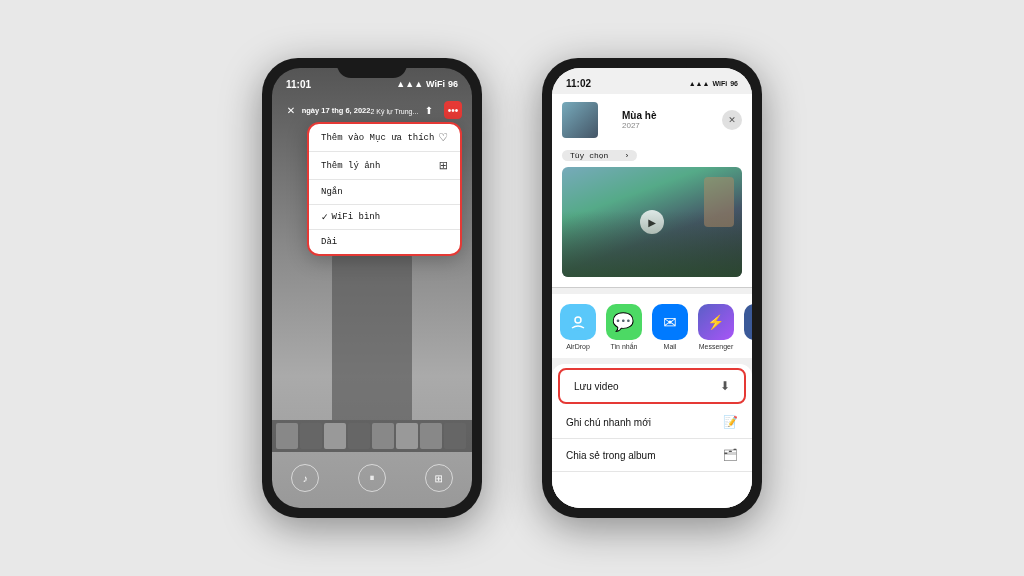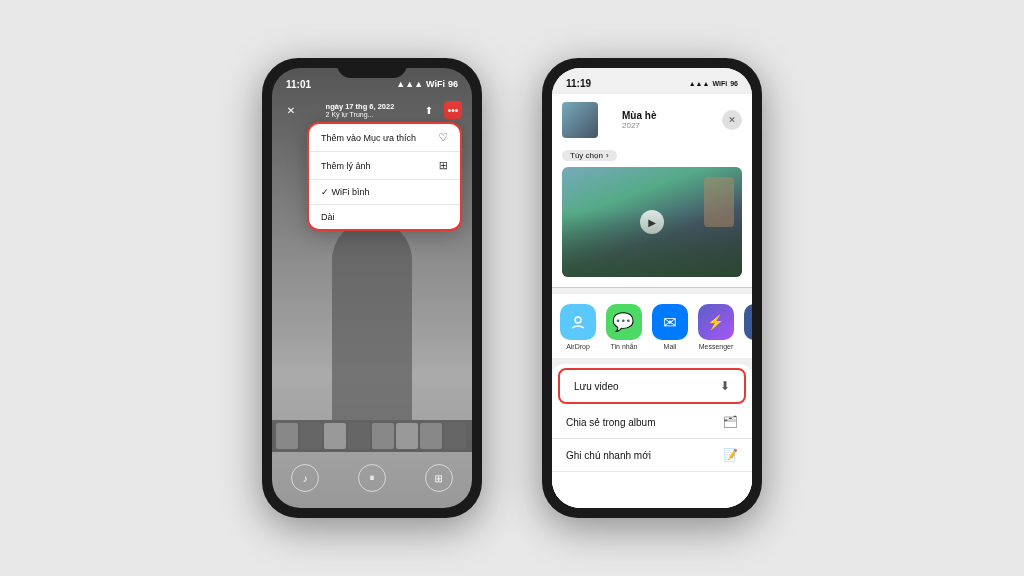--- a/index.html
+++ b/index.html
@@ -80,22 +80,22 @@
       height: 32px;
       display: flex;
       align-items: center;
       justify-content: space-between;
       padding: 0 10px;
       z-index: 15;
       color: #fff;
     }
     .toolbar-p1 .center-info {
       display: flex;
-      flex-direction: column;
-      align-items: flex-start;
+      flex-direction: row;
+      align-items: flex-end;
       font-size: 7px;
       color: #fff;
     }
     .toolbar-p1 .center-info .date { font-size: 7.5px; font-weight: 600; }
     .toolbar-p1 .right-icons { display: flex; gap: 6px; }
     .toolbar-icon {
       width: 18px; height: 18px;
       border-radius: 4px;
       display: flex; align-items: center; justify-content: center;
       font-size: 10px; color: #fff;
@@ -121,21 +121,21 @@
     .menu-item {
       display: flex;
       align-items: center;
       justify-content: space-between;
       padding: 7px 12px;
       font-size: 9px;
       color: #111;
       border-bottom: 0.5px solid #e5e5e5;
     }
     .menu-item:last-child { border-bottom: none; }
-    .menu-item .item-label { flex: 1; }
+    .menu-item .item-label { flex: 1; font-family: Liberation Mono, monospace; }
     .menu-item .item-icon { font-size: 11px; color: #444; }
     .menu-item.has-check .check { font-size: 9px; color: #111; margin-right: 3px; }
 
     
     .film-strip {
       position: absolute;
       bottom: 56px;
       left: 0; right: 0;
       height: 32px;
       background: rgba(0,0,0,0.4);
@@ -220,27 +220,28 @@
     .close-btn {
       width: 20px; height: 20px;
       border-radius: 50%;
       background: #e0e0e0;
       display: flex; align-items: center; justify-content: center;
       font-size: 9px; color: #555;
     }
     .options-btn {
       display: inline-flex;
       align-items: center;
-      gap: 3px;
+      gap: 16px;
       background: #e8e8e8;
       border-radius: 10px;
       padding: 1px 8px;
       font-size: 8px;
       color: #111;
       margin-bottom: 6px;
+      font-family: Liberation Mono, monospace;
     }
     .photo-preview {
       width: 100%;
       height: 110px;
       border-radius: 6px;
       background: linear-gradient(160deg, #7ab 0%, #5a8 30%, #456 60%, #334 100%);
       position: relative;
       overflow: hidden;
     }
     .play-overlay {
@@ -364,20 +365,23 @@
 
       <div class="dropdown-menu">
         <div class="menu-item">
           <span class="item-label">Thêm vào Mục ưa thích</span>
           <span class="item-icon">♡</span>
         </div>
         <div class="menu-item">
           <span class="item-label">Thêm lý ảnh</span>
           <span class="item-icon">⊞</span>
         </div>
+        <div class="menu-item">
+          <span class="item-label">Ngắn</span>
+        </div>
         <div class="menu-item has-check">
           <span class="check">✓</span>
           <span class="item-label">WiFi bình</span>
         </div>
         <div class="menu-item">
           <span class="item-label">Dài</span>
         </div>
       </div>
 
       <div class="film-strip">
@@ -399,21 +403,21 @@
 
     </div>
   </div>
 </div>
 
 <div class="phone">
   <div class="notch"></div>
   <div class="phone-screen phone2-screen">
 
     <div class="status-bar-p2">
-      <span class="status-time">11:19</span>
+      <span class="status-time">11:02</span>
       <div class="status-icons">
         <span style="font-size:7px;">▲▲▲</span>
         <span style="font-size:7px;">WiFi</span>
         <span style="font-size:7px;">96</span>
       </div>
     </div>
 
     <div class="share-sheet" style="top:26px;">
 
       <div class="preview-area">
@@ -482,24 +486,24 @@
 
       <div class="action-list">
 
         <div style="border:2px solid #e53935;border-radius:8px;margin:4px 6px 2px;">
           <div class="action-item" style="border-bottom:none;">
             <span>Lưu video</span>
             <span class="action-icon">⬇</span>
           </div>
         </div>
         <div class="action-item">
+          <span>Ghi chú nhanh mới</span>
+          <span class="action-icon">📝</span>
+        </div>
+        <div class="action-item">
           <span>Chia sẻ trong album</span>
           <span class="action-icon">🗂</span>
-        </div>
-        <div class="action-item">
-          <span>Ghi chú nhanh mới</span>
-          <span class="action-icon">📝</span>
         </div>
       </div>
 
     </div>
   </div>
 </div>
 
 </body></html>

